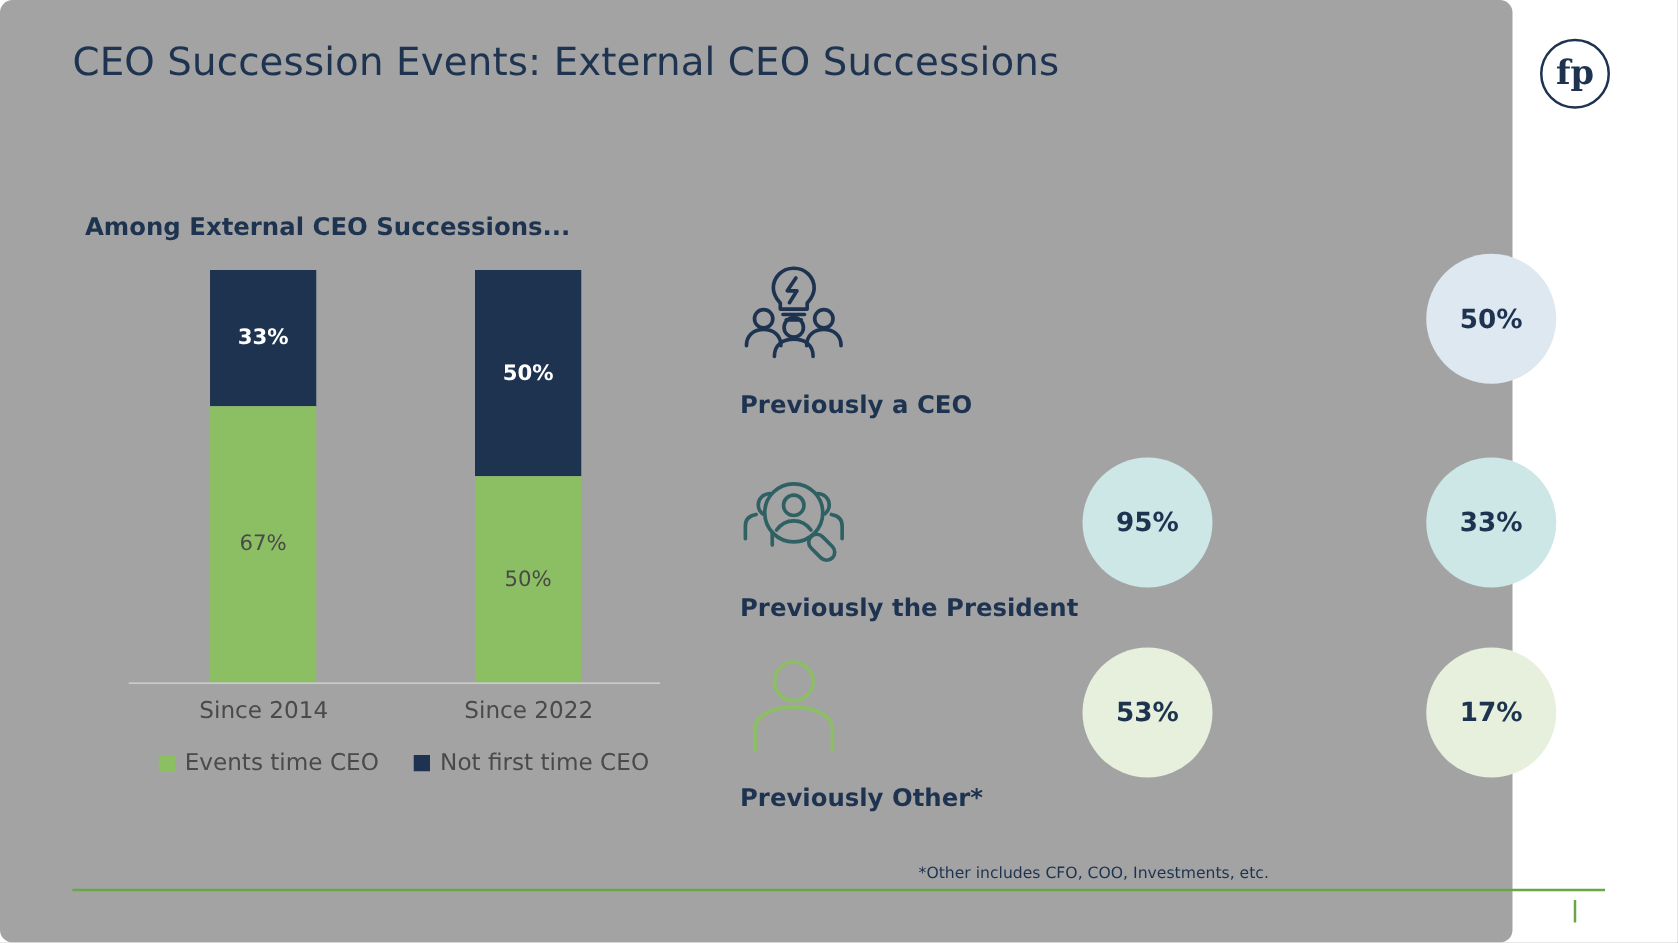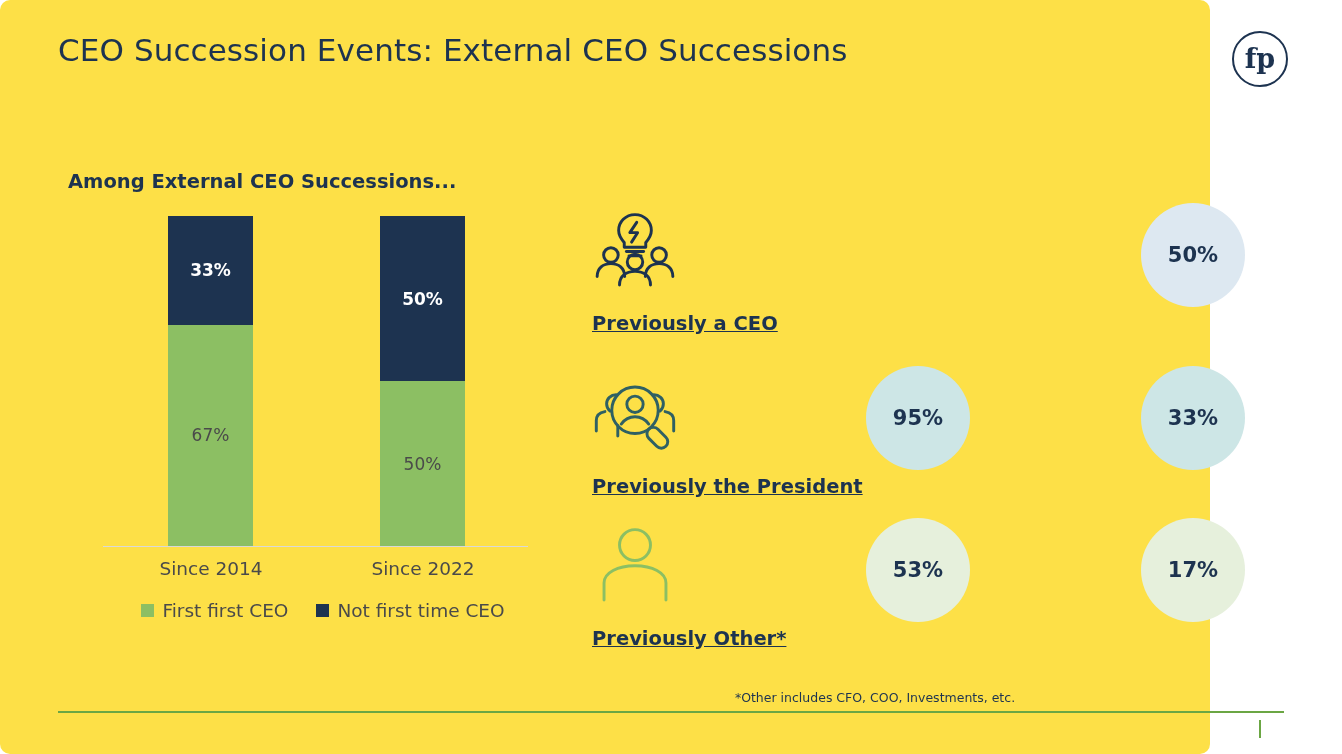--- a/index.html
+++ b/index.html
@@ -9,21 +9,21 @@
     height: 754px;
     background: #ffffff;
     font-family: "DejaVu Sans", "Liberation Sans", sans-serif;
     overflow: hidden;
   }
 
   .slide {
     position: relative;
     width: 1210px;
     height: 754px;
-    background: #fde047;
+    background: #a3a3a3;
     border-radius: 10px;
   }
 
   
   .slide-title {
     position: absolute;
     left: 58px;
     top: 32px;
     font-size: 31px;
     font-weight: 400;
@@ -209,21 +209,20 @@
   .row-icon svg { width: 100%; height: 100%; display: block; }
 
   .row-label {
     position: absolute;
     left: 22px;
     top: 112px;
     font-size: 19.5px;
     font-weight: 700;
     color: #1d3350;
     white-space: nowrap;
-    text-decoration: underline;
   }
 
   .bubble {
     position: absolute;
     width: 104px;
     height: 104px;
     border-radius: 50%;
     display: flex;
     align-items: center;
     justify-content: center;
@@ -290,21 +289,21 @@
     <div class="axis-line"></div>
 
     <div class="cat-labels">
       <div class="cat-label c1">Since 2014</div>
       <div class="cat-label c2">Since 2022</div>
     </div>
 
     <div class="legend">
       <div class="legend-item">
         <span class="legend-swatch green"></span>
-        <span class="legend-label">First first CEO</span>
+        <span class="legend-label">Events time CEO</span>
       </div>
       <div class="legend-item">
         <span class="legend-swatch navy"></span>
         <span class="legend-label">Not first time CEO</span>
       </div>
     </div>
   </div>
 
   <div class="metrics">
 

